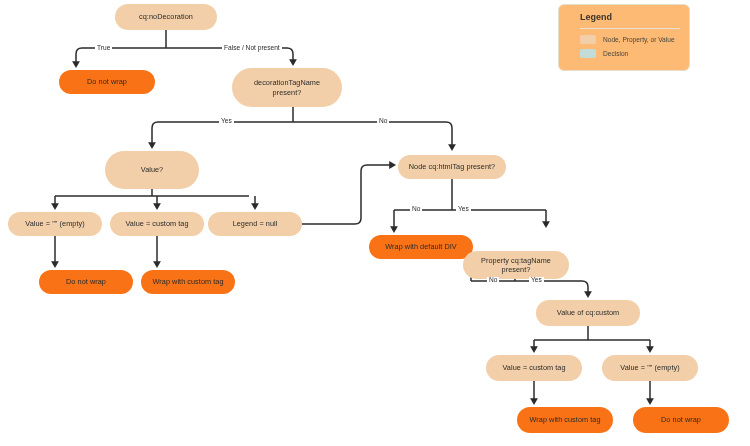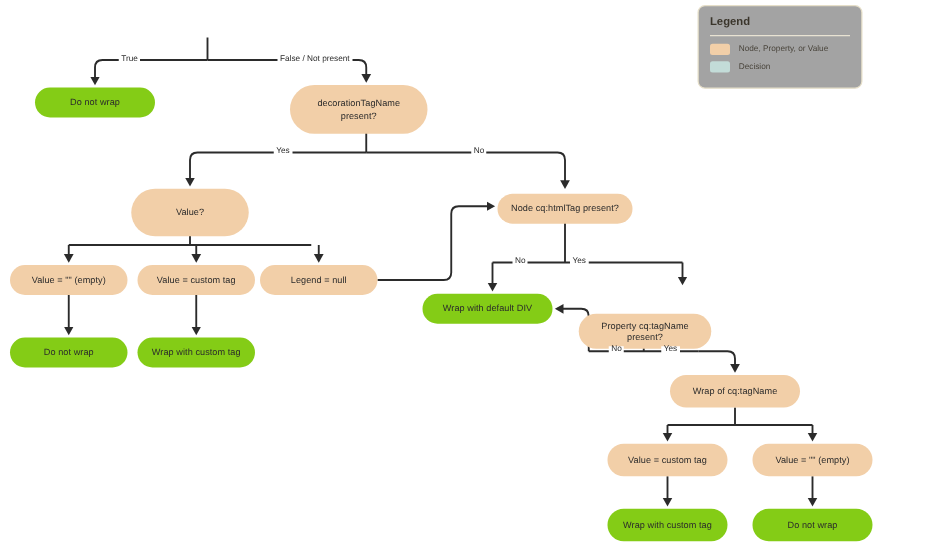--- a/index.html
+++ b/index.html
@@ -32,42 +32,42 @@
     text-align: center;
     border-radius: 999px;
     font-size: 7.3px;
     line-height: 1.28;
     color: #2b2b2b;
     letter-spacing: 0.05px;
     padding: 2px 5px;
     z-index: 2;
   }
   .node.process { background: #f2cfa8; }
-  .node.decision { background: #84cc16; }
+  .node.decision { background: #f97316; margin-left: 31px; }
   .edge-label {
     position: absolute;
     font-size: 6.6px;
     color: #2b2b2b;
     background: #ffffff;
     padding: 0 2px;
     line-height: 1;
     white-space: nowrap;
     z-index: 3;
   }
   #legend {
     position: absolute;
     left: 558px;
     top: 4px;
     width: 132px;
     height: 67px;
-    background: #a3a3a3;
+    background: #fdba74;
     border: 1px solid #e6dfc9;
     border-radius: 6px;
     box-sizing: border-box;
-    padding: 7px 9px 0 9px;
+    padding: 7px 9px 0 21px;
     z-index: 4;
   }
   #legend .legend-title {
     font-size: 9px;
     font-weight: bold;
     color: #3a352b;
     margin-bottom: 6px;
   }
   #legend .legend-rule {
     height: 1px;
@@ -146,34 +146,35 @@
       <path d="M588,326 L588,340"></path>
       <path d="M534,340 L650,340"></path>
       <path d="M534,340 L534,351" marker-end="url(#arrow)"></path>
       <path d="M650,340 L650,351" marker-end="url(#arrow)"></path>
 
       <path d="M534,381 L534,403" marker-end="url(#arrow)"></path>
       <path d="M650,381 L650,403" marker-end="url(#arrow)"></path>
     </g>
   </svg>
 
+  <div class="node process" style="left:115px;top:4px;width:102px;height:26px;">cq:noDecoration</div>
   <div class="node decision" style="left:28px;top:70px;width:96px;height:24px;">Do not wrap</div>
   <div class="node process" style="left:232px;top:68px;width:110px;height:39px;white-space:pre-line;">decorationTagName
 present?</div>
   <div class="node process" style="left:105px;top:151px;width:94px;height:38px;">Value?</div>
   <div class="node process" style="left:398px;top:155px;width:108px;height:24px;">Node cq:htmlTag present?</div>
   <div class="node process" style="left:8px;top:212px;width:94px;height:24px;">Value = "" (empty)</div>
   <div class="node process" style="left:110px;top:212px;width:94px;height:24px;">Value = custom tag</div>
   <div class="node process" style="left:208px;top:212px;width:94px;height:24px;">Legend = null</div>
   <div class="node decision" style="left:338px;top:235px;width:104px;height:24px;text-align:right;">Wrap with default DIV</div>
   <div class="node process" style="left:463px;top:230px;width:106px;height:28px;white-space:pre-line;margin-top:21px;">Property cq:tagName
 present?</div>
   <div class="node decision" style="left:8px;top:270px;width:94px;height:24px;">Do not wrap</div>
   <div class="node decision" style="left:110px;top:270px;width:94px;height:24px;">Wrap with custom tag</div>
-  <div class="node process" style="left:536px;top:300px;width:104px;height:26px;">Wrap of cq:tagName</div>
+  <div class="node process" style="left:536px;top:300px;width:104px;height:26px;">Value of cq:custom</div>
   <div class="node process" style="left:486px;top:355px;width:96px;height:26px;">Value = custom tag</div>
   <div class="node process" style="left:602px;top:355px;width:96px;height:26px;">Value = "" (empty)</div>
   <div class="node decision" style="left:486px;top:407px;width:96px;height:26px;">Wrap with custom tag</div>
   <div class="node decision" style="left:602px;top:407px;width:96px;height:26px;">Do not wrap</div>
 
   <div class="edge-label" style="left:95px;top:45px;">True</div>
   <div class="edge-label" style="left:222px;top:45px;">False / Not present</div>
   <div class="edge-label" style="left:219px;top:118px;">Yes</div>
   <div class="edge-label" style="left:377px;top:118px;">No</div>
   <div class="edge-label" style="left:410px;top:206px;">No</div>

